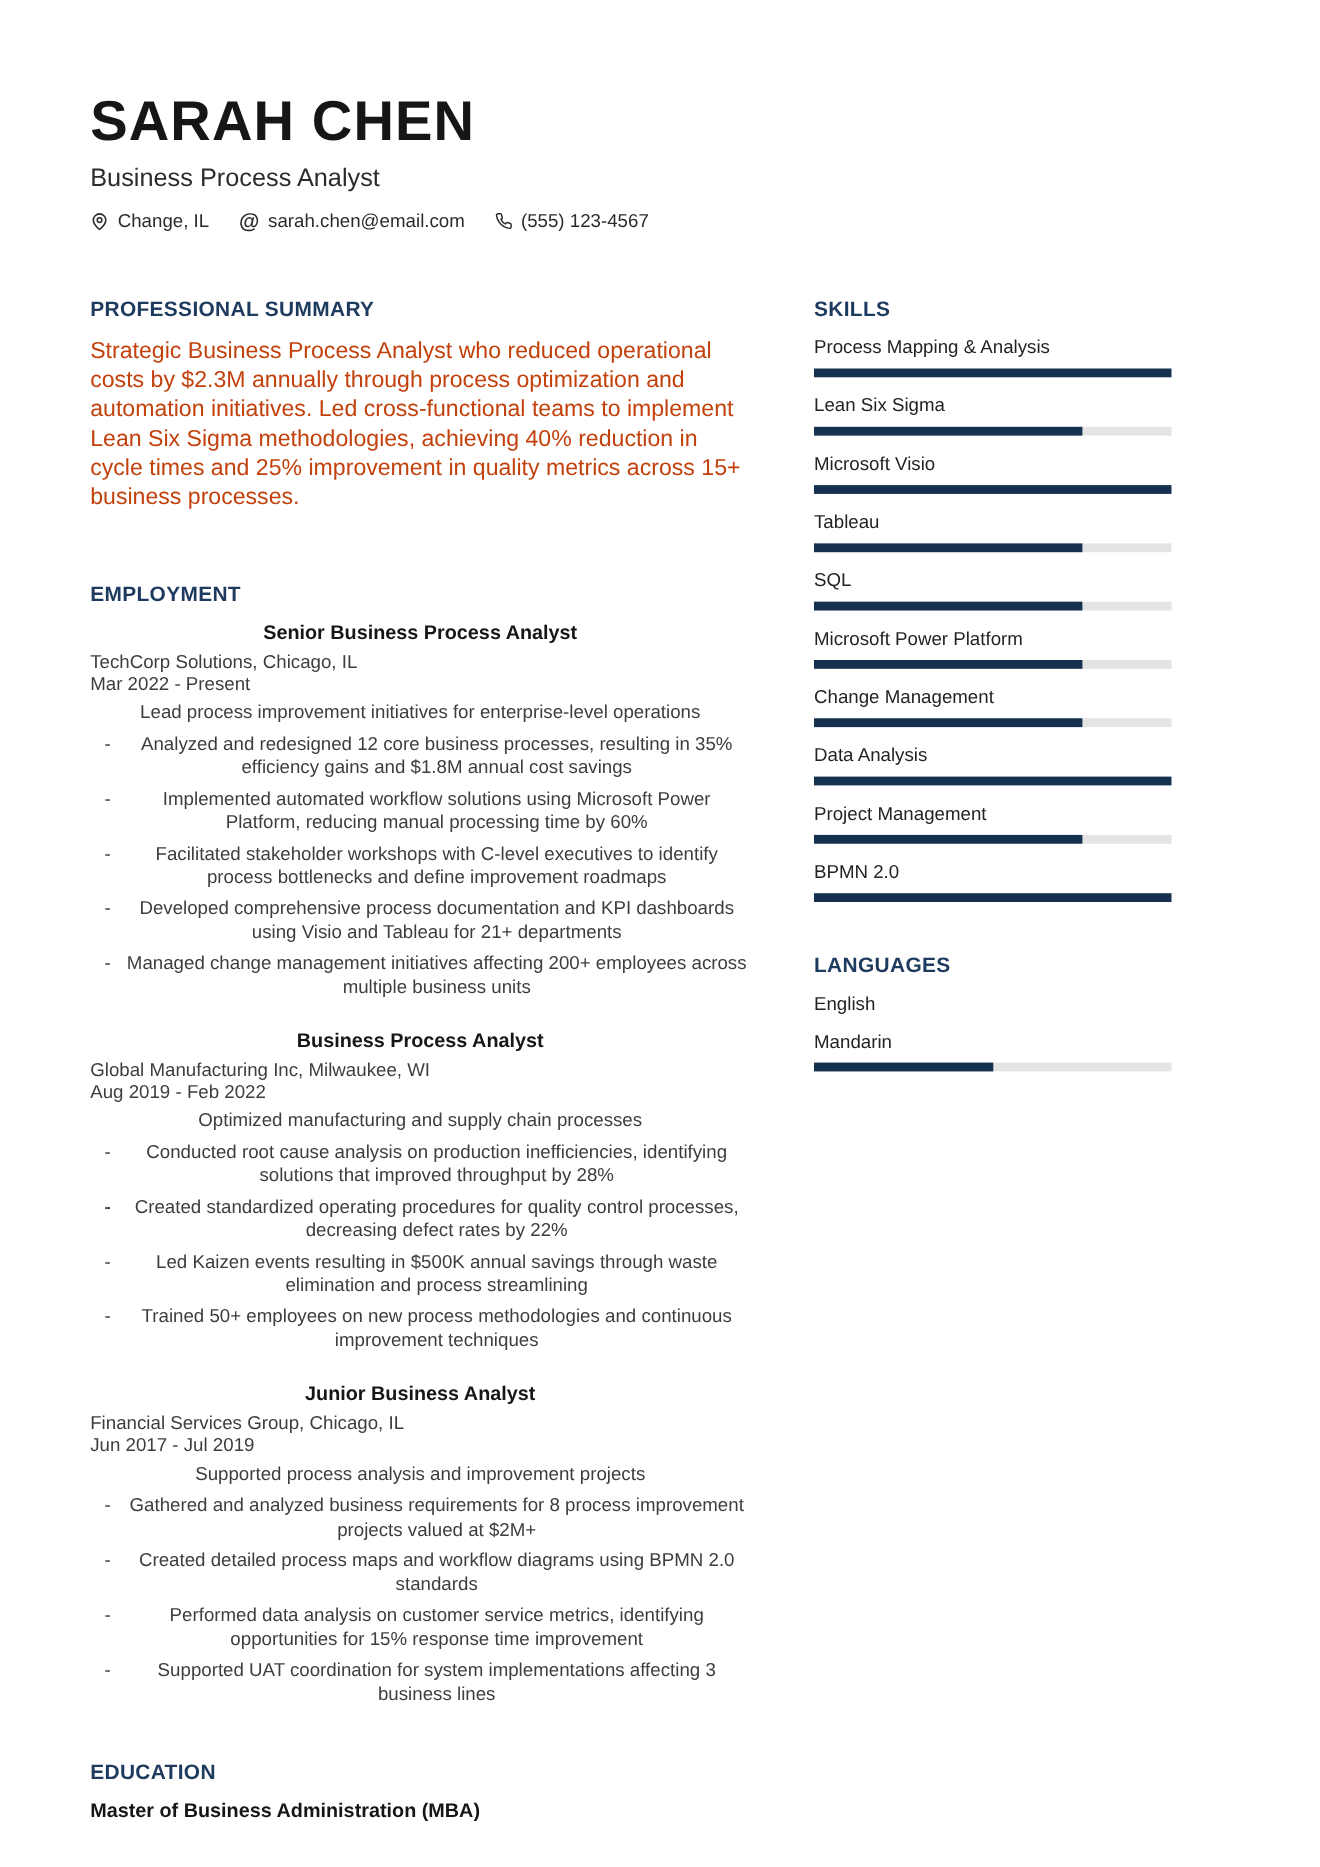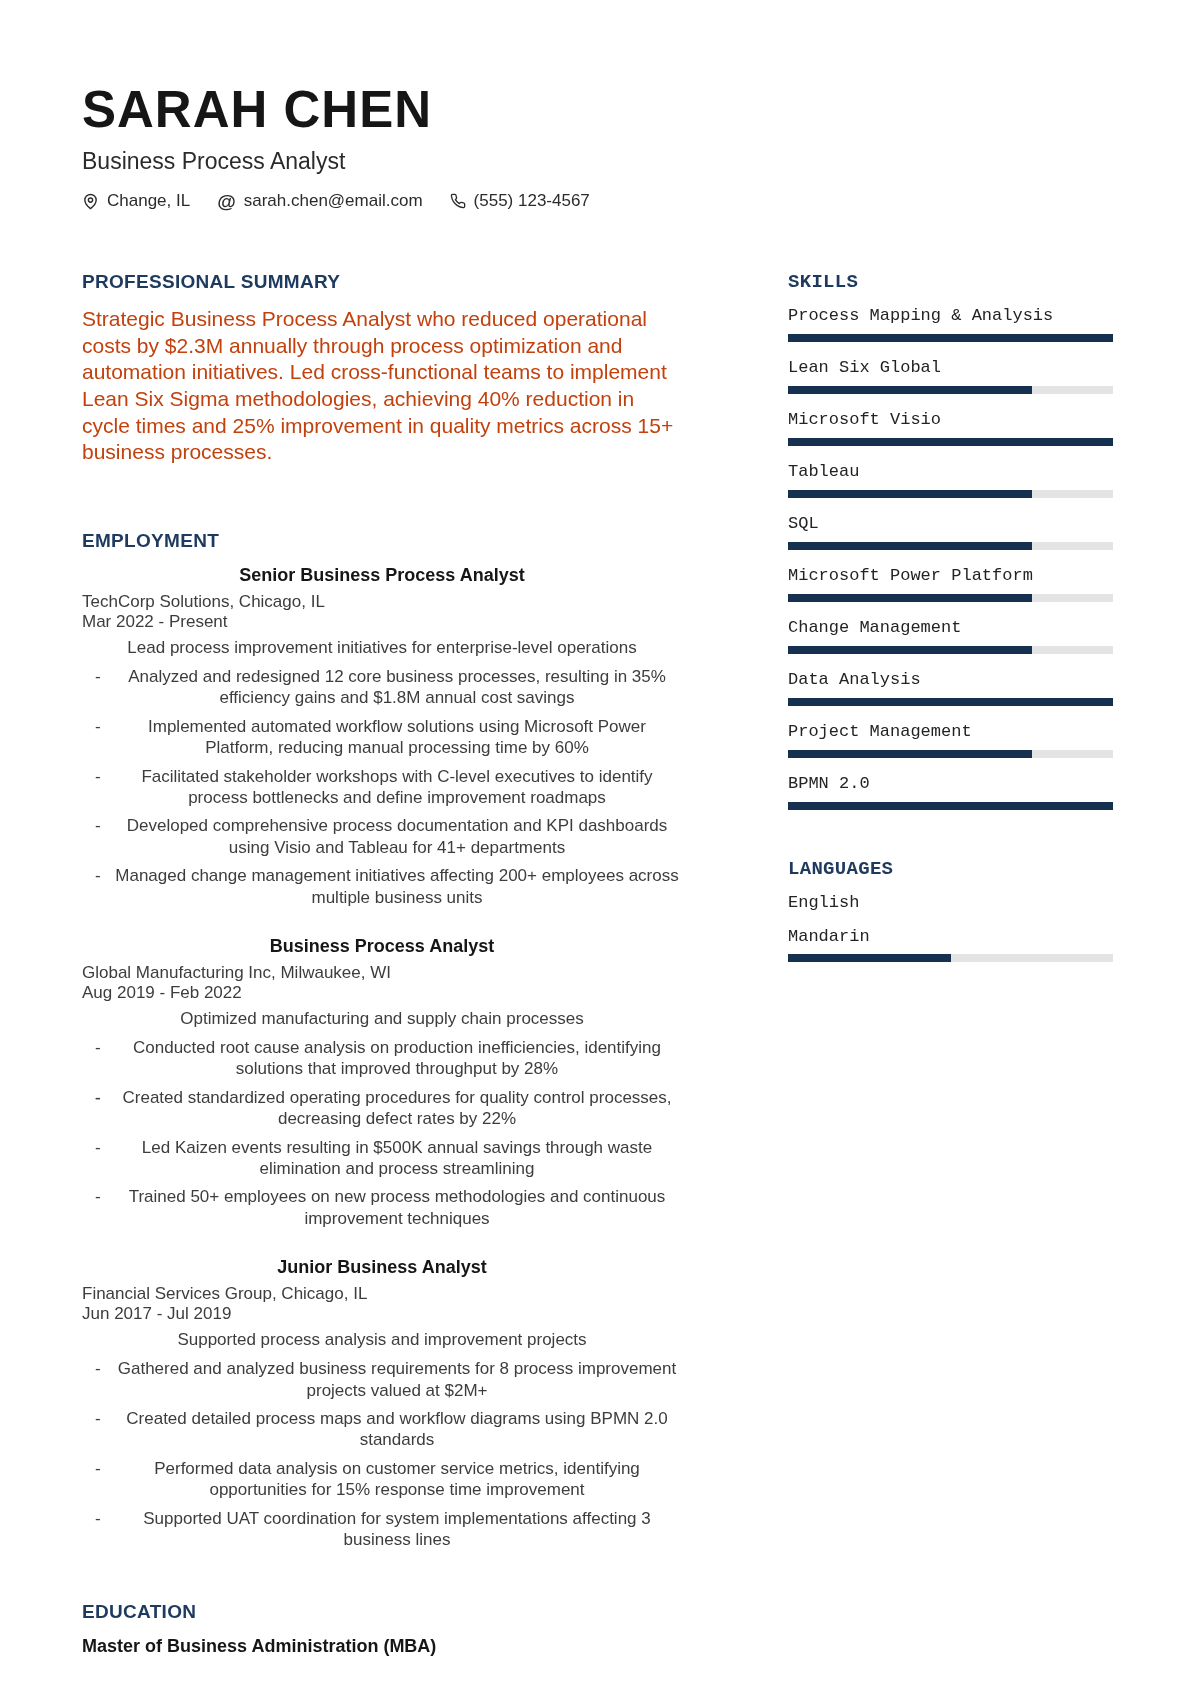--- a/index.html
+++ b/index.html
@@ -22,21 +22,21 @@
     margin-top:16px; display:flex; align-items:center; gap:27px;
     font-size:17px; color:#2b2b2b;
   }
   .contact-item { display:flex; align-items:center; gap:8px; }
   .contact-item svg { display:block; }
   .at-glyph { font-size:19px; font-weight:bold; color:#2b2b2b; line-height:1; }
 
   
   .columns { display:flex; margin-top:60px; }
   .col-left { width:600px; flex:0 0 600px; }
-  .col-right { width:325px; flex:0 0 325px; margin-left:106px;font-family:Liberation Mono, monospace; }
+  .col-right { width:325px; flex:0 0 325px; margin-left:58px; }
 
   .section-heading {
     margin:0 0 13px 0;
     font-size:19px; font-weight:bold; letter-spacing:0.3px;
     color:var(--accent, #1e3a5f);
   }
 
   
   .summary-text { margin:0; font-size:21px; line-height:1.27; color:#c2410c; }
 
@@ -119,21 +119,21 @@
               <div class="job-title">Senior Business Process Analyst</div>
               <div class="job-meta">
                 <span class="company">TechCorp Solutions, Chicago, IL</span>
                 <span class="dates">Mar 2022 - Present</span>
               </div>
               <div class="job-lead">Lead process improvement initiatives for enterprise-level operations</div>
               <div class="bullets">
                 <div class="bullet"><span class="dash">-</span><span class="btext">Analyzed and redesigned 12 core business processes, resulting in 35% efficiency gains and $1.8M annual cost savings</span></div>
                 <div class="bullet"><span class="dash">-</span><span class="btext">Implemented automated workflow solutions using Microsoft Power Platform, reducing manual processing time by 60%</span></div>
                 <div class="bullet"><span class="dash">-</span><span class="btext">Facilitated stakeholder workshops with C-level executives to identify process bottlenecks and define improvement roadmaps</span></div>
-                <div class="bullet"><span class="dash">-</span><span class="btext">Developed comprehensive process documentation and KPI dashboards using Visio and Tableau for 41+ departments</span></div>
+                <div class="bullet"><span class="dash">-</span><span class="btext">Developed comprehensive process documentation and KPI dashboards using Visio and Tableau for 21+ departments</span></div>
                 <div class="bullet"><span class="dash">-</span><span class="btext">Managed change management initiatives affecting 200+ employees across multiple business units</span></div>
               </div>
             </div>
             <div class="job">
               <div class="job-title">Business Process Analyst</div>
               <div class="job-meta">
                 <span class="company">Global Manufacturing Inc, Milwaukee, WI</span>
                 <span class="dates">Aug 2019 - Feb 2022</span>
               </div>
               <div class="job-lead">Optimized manufacturing and supply chain processes</div>
@@ -174,21 +174,21 @@
       <div class="skills-section">
         <h2 class="section-heading">SKILLS</h2>
         <div id="skills">
             <div class="skill">
               <div class="skill-label">Process Mapping &amp; Analysis</div>
               <div class="bar-track">
                 <div class="bar-fill" style="width: 100%;"></div>
               </div>
             </div>
             <div class="skill">
-              <div class="skill-label">Lean Six Global</div>
+              <div class="skill-label">Lean Six Sigma</div>
               <div class="bar-track">
                 <div class="bar-fill" style="width: 75%;"></div>
               </div>
             </div>
             <div class="skill">
               <div class="skill-label">Microsoft Visio</div>
               <div class="bar-track">
                 <div class="bar-fill" style="width: 100%;"></div>
               </div>
             </div>

